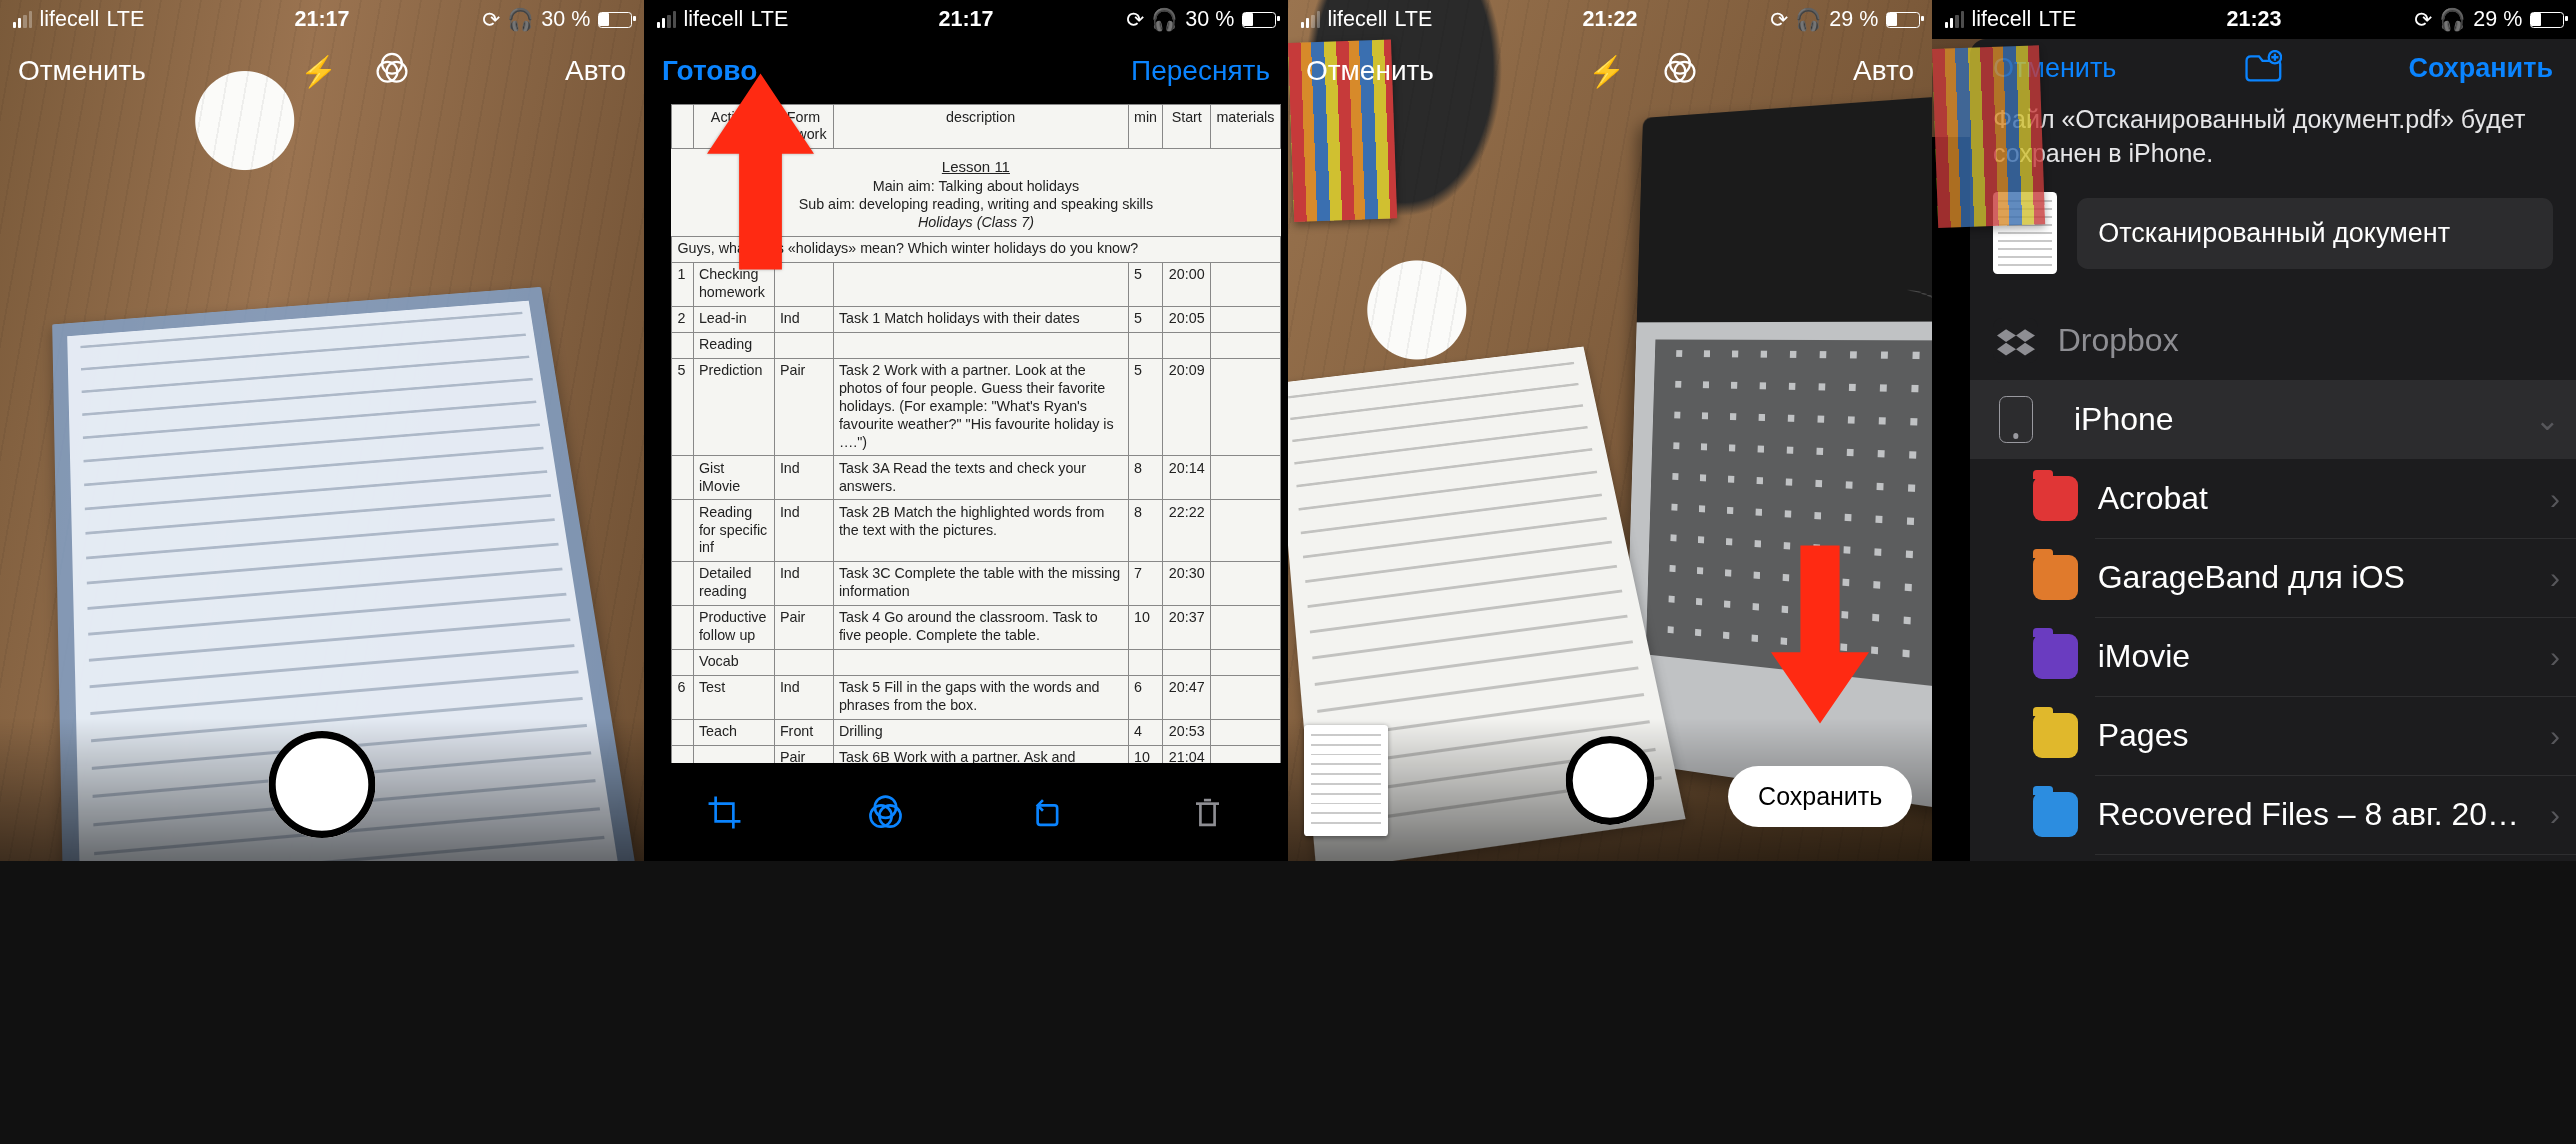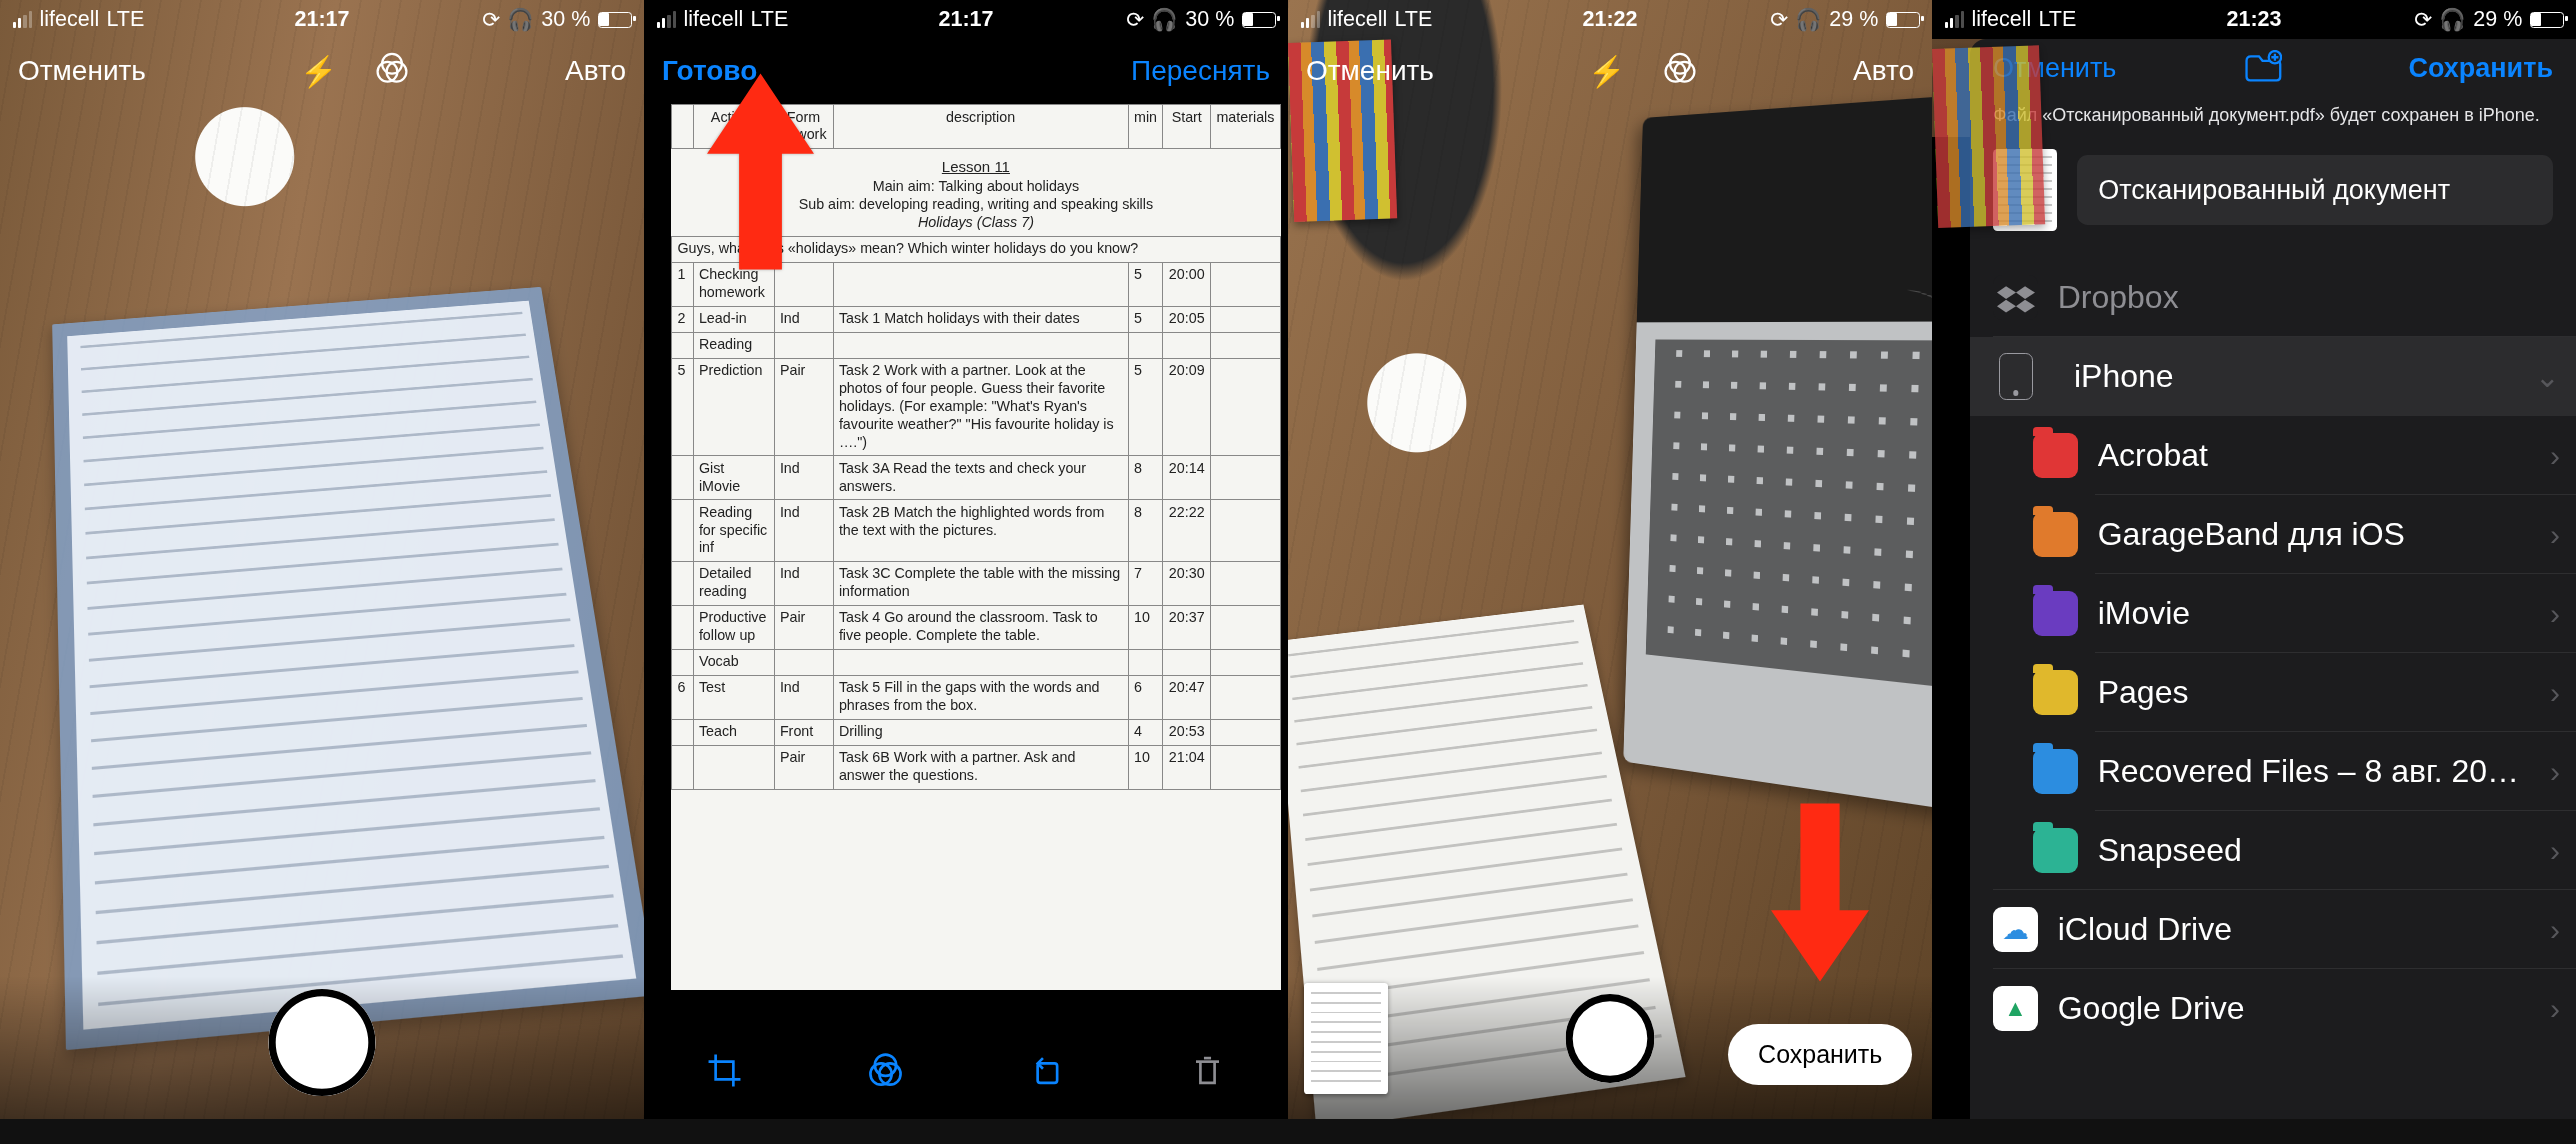--- a/index.html
+++ b/index.html
@@ -1,17 +1,17 @@
 <!DOCTYPE html>
 <html style="font-size:14.3px"><head>
 <meta charset="utf-8">
 <style>
   * { margin: 0; padding: 0; box-sizing: border-box; font-family: -apple-system, "Helvetica Neue", Arial, sans-serif; }
   body { background: #111; width: 2576px; height: 1145px; display: flex; overflow: hidden; }
-  .screen { width: 644px; height: 1119px; position: relative; background: #000; flex-shrink: 0; overflow: hidden; }
+  .screen { width: 644px; height: 861px; position: relative; background: #000; flex-shrink: 0; overflow: hidden; }
 
   
   .status-bar { position: absolute; top: 0; left: 0; right: 0; height: 39px; display: flex; align-items: center; justify-content: space-between; padding: 0 12.5px; color: #fff; font-size: 21.5px; z-index: 50; }
   .sb-left, .sb-right { display: flex; align-items: center; gap: 7.2px; }
   .sb-center { position: absolute; left: 50%; transform: translateX(-50%); font-weight: 600; }
   .sig-bar { display: inline-flex; align-items: flex-end; gap: 1.8px; }
   .sig-bar span { width: 3.6px; background: #fff; border-radius: 0.9px; }
   .sig-bar .b1 { height: 6.3px; } .sig-bar .b2 { height: 9.8px; } .sig-bar .b3 { height: 13.4px; opacity: .3; } .sig-bar .b4 { height: 17px; opacity: .3; }
   .battery { width: 34px; height: 16px; border: 1.8px solid #fff; border-radius: 3.6px; position: relative; }
   .battery::after { content: ""; position: absolute; right: -5.4px; top: 3.6px; width: 2.7px; height: 5.4px; background: #fff; border-radius: 0.9px; }
@@ -85,21 +85,21 @@
   .arrow-down { position:absolute; right:63px; bottom:134px; z-index:30; }
 
   
   .s4 { background:#000; }
   .top-fade4 { position:absolute; top:39px; left:0; right:0; height:98px; background: linear-gradient(110deg,#60452d,#3b2a1a); }
   .sheet { position:absolute; top:39px; left:38px; right:0; bottom:0; background:#1c1c1e; border-radius: 16px 0 0 0; overflow:hidden; color:#fff; }
   .sheet-nav { position:relative; height:59px; display:flex; align-items:center; justify-content:space-between; padding:0 23px; }
   .sheet-nav .btn { color:#0a84ff; font-size:27px; }
   .sheet-nav .btn.bold { font-weight:600; }
   .sheet-nav .mid-ico { color:#0a84ff; }
-  .info-text { font-size:18px; color:#e6e6e8; padding: 5.4px 23px 12.5px; line-height:1.35; }
+  .info-text { font-size:25px; color:#e6e6e8; padding: 5.4px 23px 12.5px; line-height:1.35; }
   .name-row { display:flex; align-items:center; gap:19.7px; padding: 9px 23px 27px; }
   .name-thumb { width:64px; height:82px; background:#fff; border-radius:4.5px; position:relative; }
   .name-thumb .ft { position:absolute; inset:7.2px 5.4px; background: repeating-linear-gradient(180deg, rgba(100,100,100,.35) 0 1.8px, transparent 1.8px 8px);}
   .name-field { flex:1; background:#2c2c2e; border-radius:10.7px; padding:19.7px 21.5px; font-size:27px; color:#fff; }
 
   .list { }
   .row { display:flex; align-items:center; gap:19.7px; padding: 0 16px 0 23px; height:79px; position:relative; }
   .row.selected { background:#2c2c2e;gap:36px; }
   .row .label { font-size:32px; color:#fff; flex:1; white-space:nowrap; overflow:hidden; text-overflow:ellipsis;}
   .row .label.dim { color:#8e8e93; }

